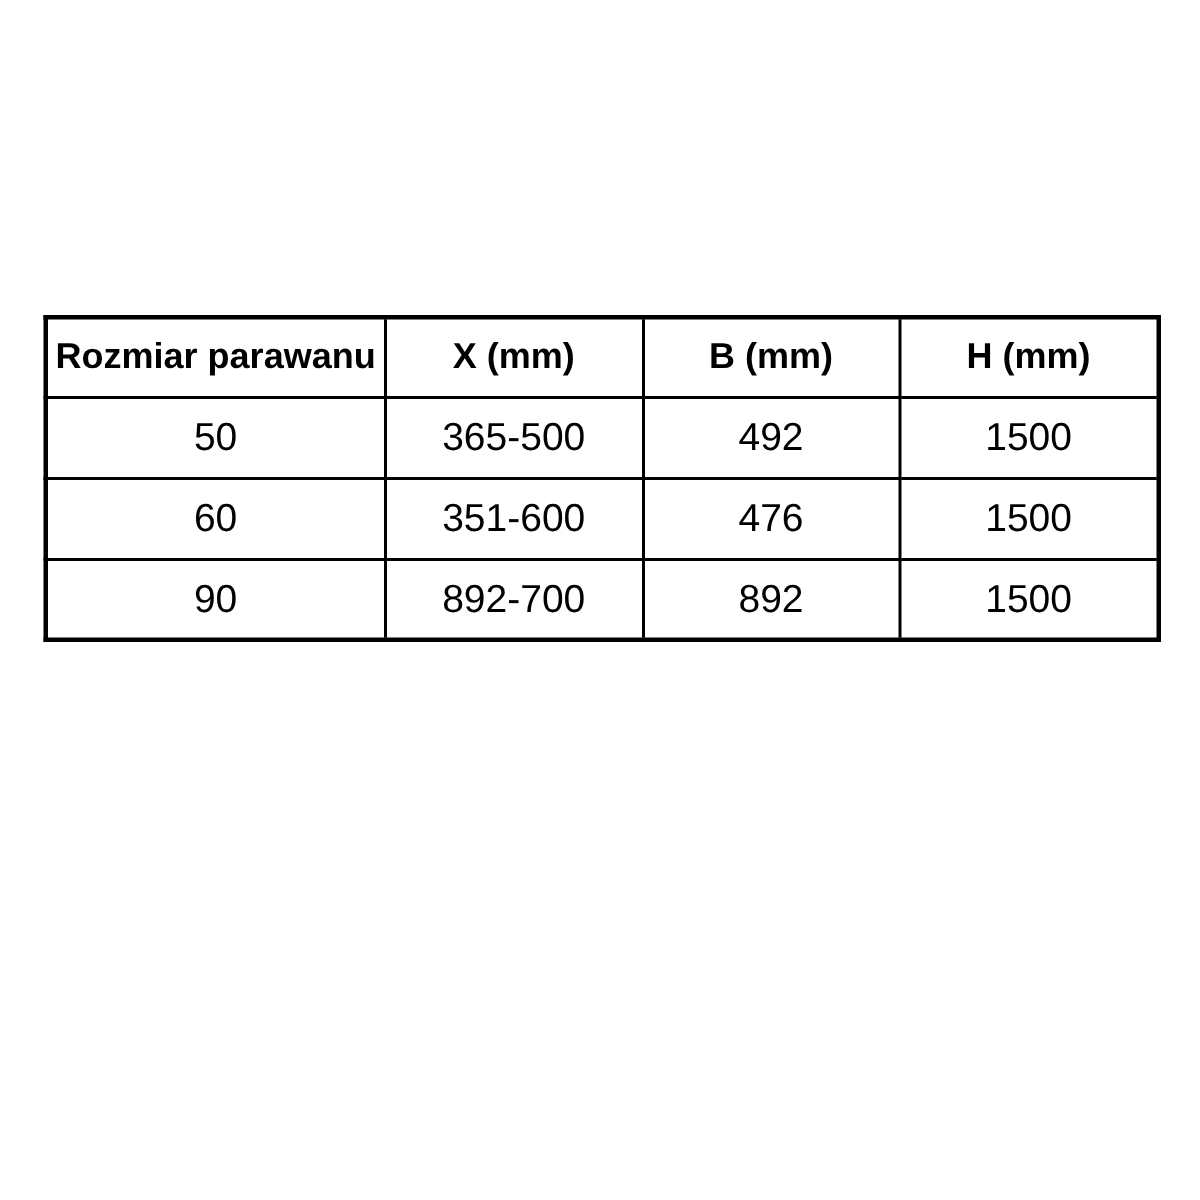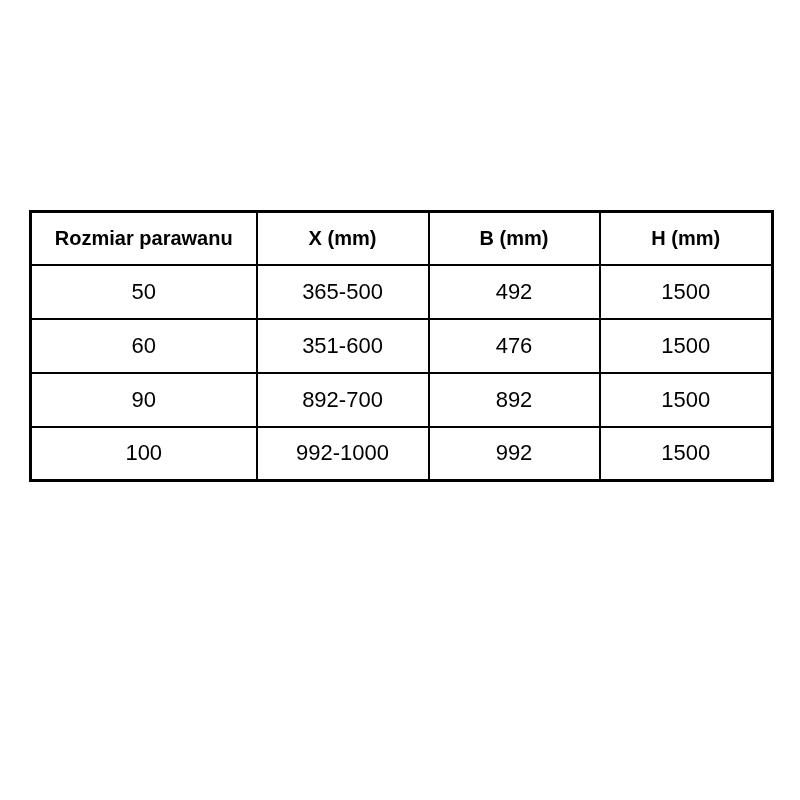--- a/index.html
+++ b/index.html
@@ -24,29 +24,29 @@
     table-layout: fixed;
     background: #ffffff;
     color: #000000;
   }
   table.size-table, table.size-table th, table.size-table td {
     border: 2px solid #000000;
   }
   table.size-table { border-width: 3px; }
   table.size-table th {
     height: 53px;
-    font-size: 20px;
+    font-size: 24px;
     font-weight: bold;
     text-align: center;
     vertical-align: middle;
     white-space: nowrap;
   }
   table.size-table td {
     height: 54px;
-    font-size: 22px;
+    font-size: 26px;
     font-weight: normal;
     text-align: center;
     vertical-align: middle;
     white-space: nowrap;
   }
   col.c1 { width: 226px; }
   col.c2 { width: 172px; }
   col.c3 { width: 171px; }
   col.c4 { width: 173px; }
 </style>
@@ -81,21 +81,15 @@
         <td>351-600</td>
         <td>476</td>
         <td>1500</td>
       </tr>
       <tr>
         <td>90</td>
         <td>892-700</td>
         <td>892</td>
         <td>1500</td>
       </tr>
-      <tr>
-        <td>100</td>
-        <td>992-1000</td>
-        <td>992</td>
-        <td>1500</td>
-      </tr>
     </tbody>
   </table>
 </div>
 
 </body></html>

